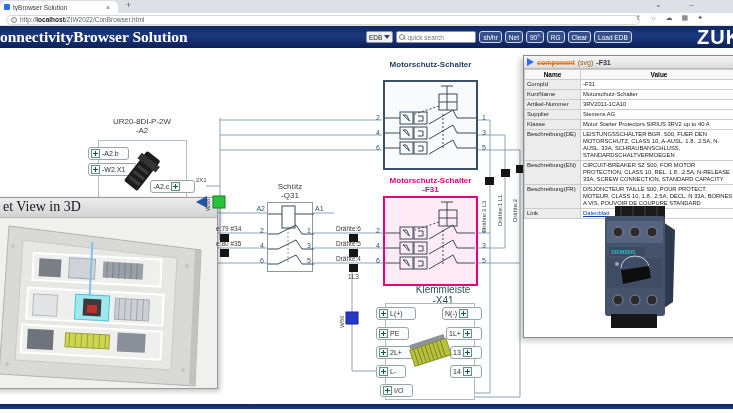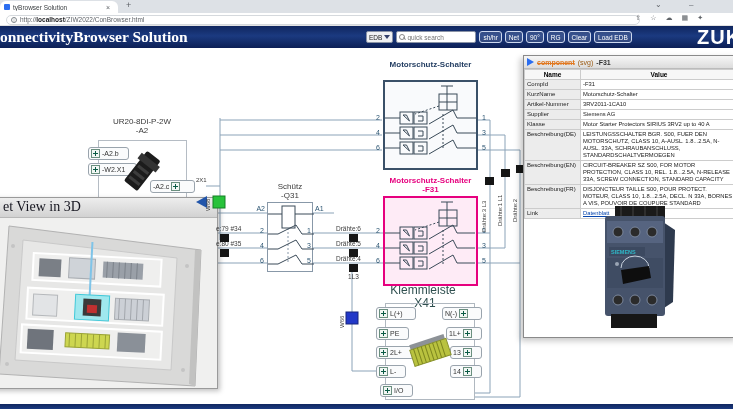--- a/index.html
+++ b/index.html
@@ -43,21 +43,21 @@
   
   .canvas { position:absolute; left:0; top:48px; width:733px; height:356px; background:#fff; }
   svg.layer { position:absolute; left:0; top:0; }
 
   
   .blocktitle { position:absolute; text-align:center; line-height:1.12; }
   .t-a2 { left:92px; top:118px; width:100px; font-size:8px; color:#3a3a3a; }
   .t-q31 { left:250px; top:183px; width:80px; font-size:8px; color:#3a3a3a; }
   .t-f32 { left:360px; top:61px; width:141px; font-size:8px; color:#1f3a5f; font-weight:bold; }
   .t-f31 { left:360px; top:177px; width:141px; font-size:8px; color:#e6007e; font-weight:bold; }
-  .t-x41 { left:383px; top:284px; width:80px; font-size:12px; color:#2f4f4f; }
+  .t-x41 { left:403px; top:284px; width:80px; font-size:10px; color:#2f4f4f; }
   .box { position:absolute; }
   .b-a2 { left:98px; top:140px; width:89px; height:90px; border:1px solid #b5bcc4; }
   .b-q31 { left:267px; top:202px; width:46px; height:70px; border:1px solid #8898a8; }
   .b-f32 { left:383px; top:80px; width:95px; height:90px; border:2px solid #3a5068; background:rgba(130,160,190,0.05); }
   .b-f31 { left:383px; top:196px; width:95px; height:90px; border:2.5px solid #e6007e; background:rgba(236,0,140,0.08); }
   .b-x41 { left:385px; top:303px; width:90px; height:97px; border:1px solid #b0b8c0; }
 
   
   .term { position:absolute; height:13px; border:1px solid #9aa4ad; border-radius:3px; background:#fafbfc;
     display:flex; align-items:center; gap:2px; padding:0 2px; font-size:7px; color:#333; }

